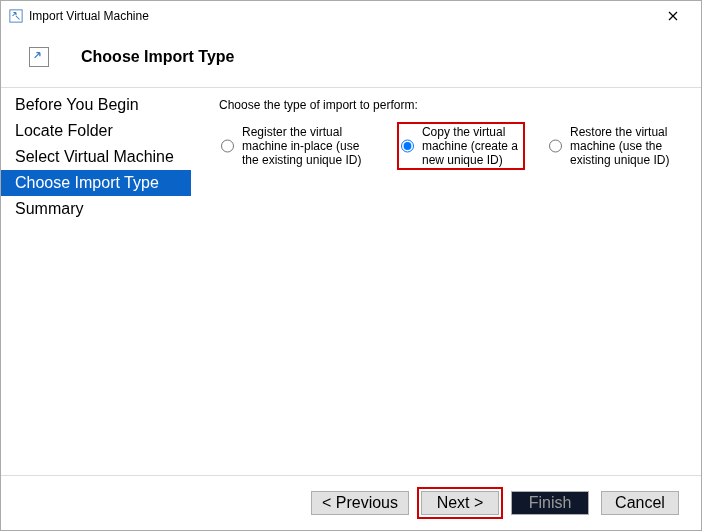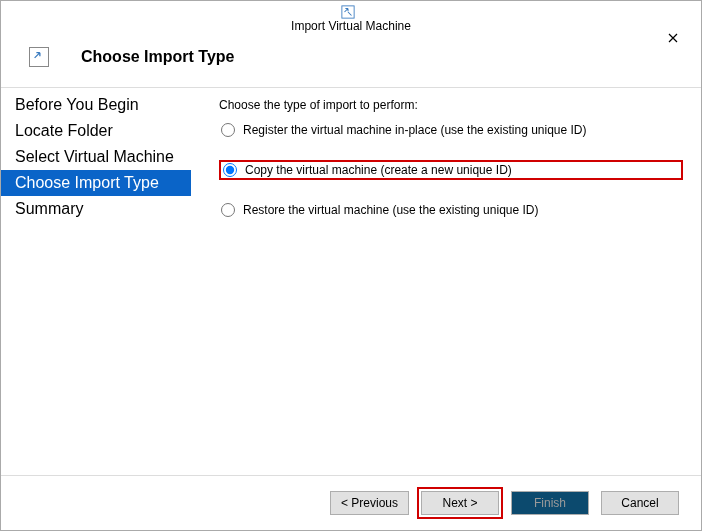--- a/index.html
+++ b/index.html
@@ -1,39 +1,39 @@
 <!DOCTYPE html>
 <html><head>
 <meta charset="utf-8">
 <style>
   * { box-sizing: border-box; }
   html, body { margin: 0; padding: 0; font-family: "Segoe UI", Tahoma, sans-serif; font-size: 12px; color: #000; background: #fff; }
   .window { width: 702px; height: 531px; border: 1px solid #aaa; display: flex; flex-direction: column; position: relative; }
-  .titlebar { height: 30px; display: flex; align-items: center; padding: 4px 8px; flex-direction: column; }
+  .titlebar { height: 30px; display: flex; align-items: center; padding: 10px 8px; }
   .titlebar .icon { margin-right: 6px; display: inline-flex; }
   .titlebar .title { font-size: 12px; }
   .close { margin-left: auto; width: 40px; height: 30px; display: flex; align-items: center; justify-content: center; cursor: pointer; }
   .close svg { width: 10px; height: 10px; }
   .header { display: flex; align-items: center; padding: 16px 20px 20px 28px; }
   .header .hicon { width: 20px; height: 20px; border: 1px solid #888; display: flex; align-items: center; justify-content: center; margin-right: 32px; }
   .header .htitle { font-size: 16px; font-weight: bold; }
   .body { flex: 1; display: flex; border-top: 1px solid #ddd; border-bottom: 1px solid #ddd; min-height: 0; }
   .sidebar { width: 190px; background: #fff; padding-top: 4px; }
   .step { padding: 4px 10px 4px 14px; font-size: 16px; color: #000; cursor: pointer; white-space: nowrap; }
   .step.active { background: #0a64c8; color: #fff; }
   .content { flex: 1; padding: 10px 18px 10px 28px; }
   .prompt { margin-bottom: 10px; }
-  .options { display: flex; flex-direction: column; gap: 22px; }
+  .options { display: flex; flex-direction: row; gap: 22px; }
   .opt { display: flex; align-items: center; gap: 8px; padding: 1px 2px; }
   .opt input[type=radio] { margin: 0; width: 14px; height: 14px; }
   .opt label { cursor: pointer; }
   .highlighted { border: 2px solid #d00000; }
   .footer { height: 54px; display: flex; align-items: center; justify-content: flex-end; gap: 12px; padding: 0 22px; }
-  .btn { min-width: 78px; height: 24px; border: 1px solid #adadad; background: #e1e1e1; font-size: 12px; font-family: inherit; cursor: pointer; padding: 0 10px; }
-  .btn:disabled { color: #9a9a9a; background: #0c4a6e; cursor: default; }
+  .btn { min-width: 78px; height: 24px; border: 1px solid #adadad; background: #e1e1e1; font-size: 16px; font-family: inherit; cursor: pointer; padding: 0 10px; }
+  .btn:disabled { color: #9a9a9a; background: #0f172a; cursor: default; }
   .btn-highlight { outline: 2px solid #d00000; outline-offset: 2px; }
   .app-icon svg { width: 14px; height: 14px; display: block; }
 </style>
 </head>
 <body>
 
 <div class="window">
 
   <div class="titlebar">
     <span class="icon app-icon">

